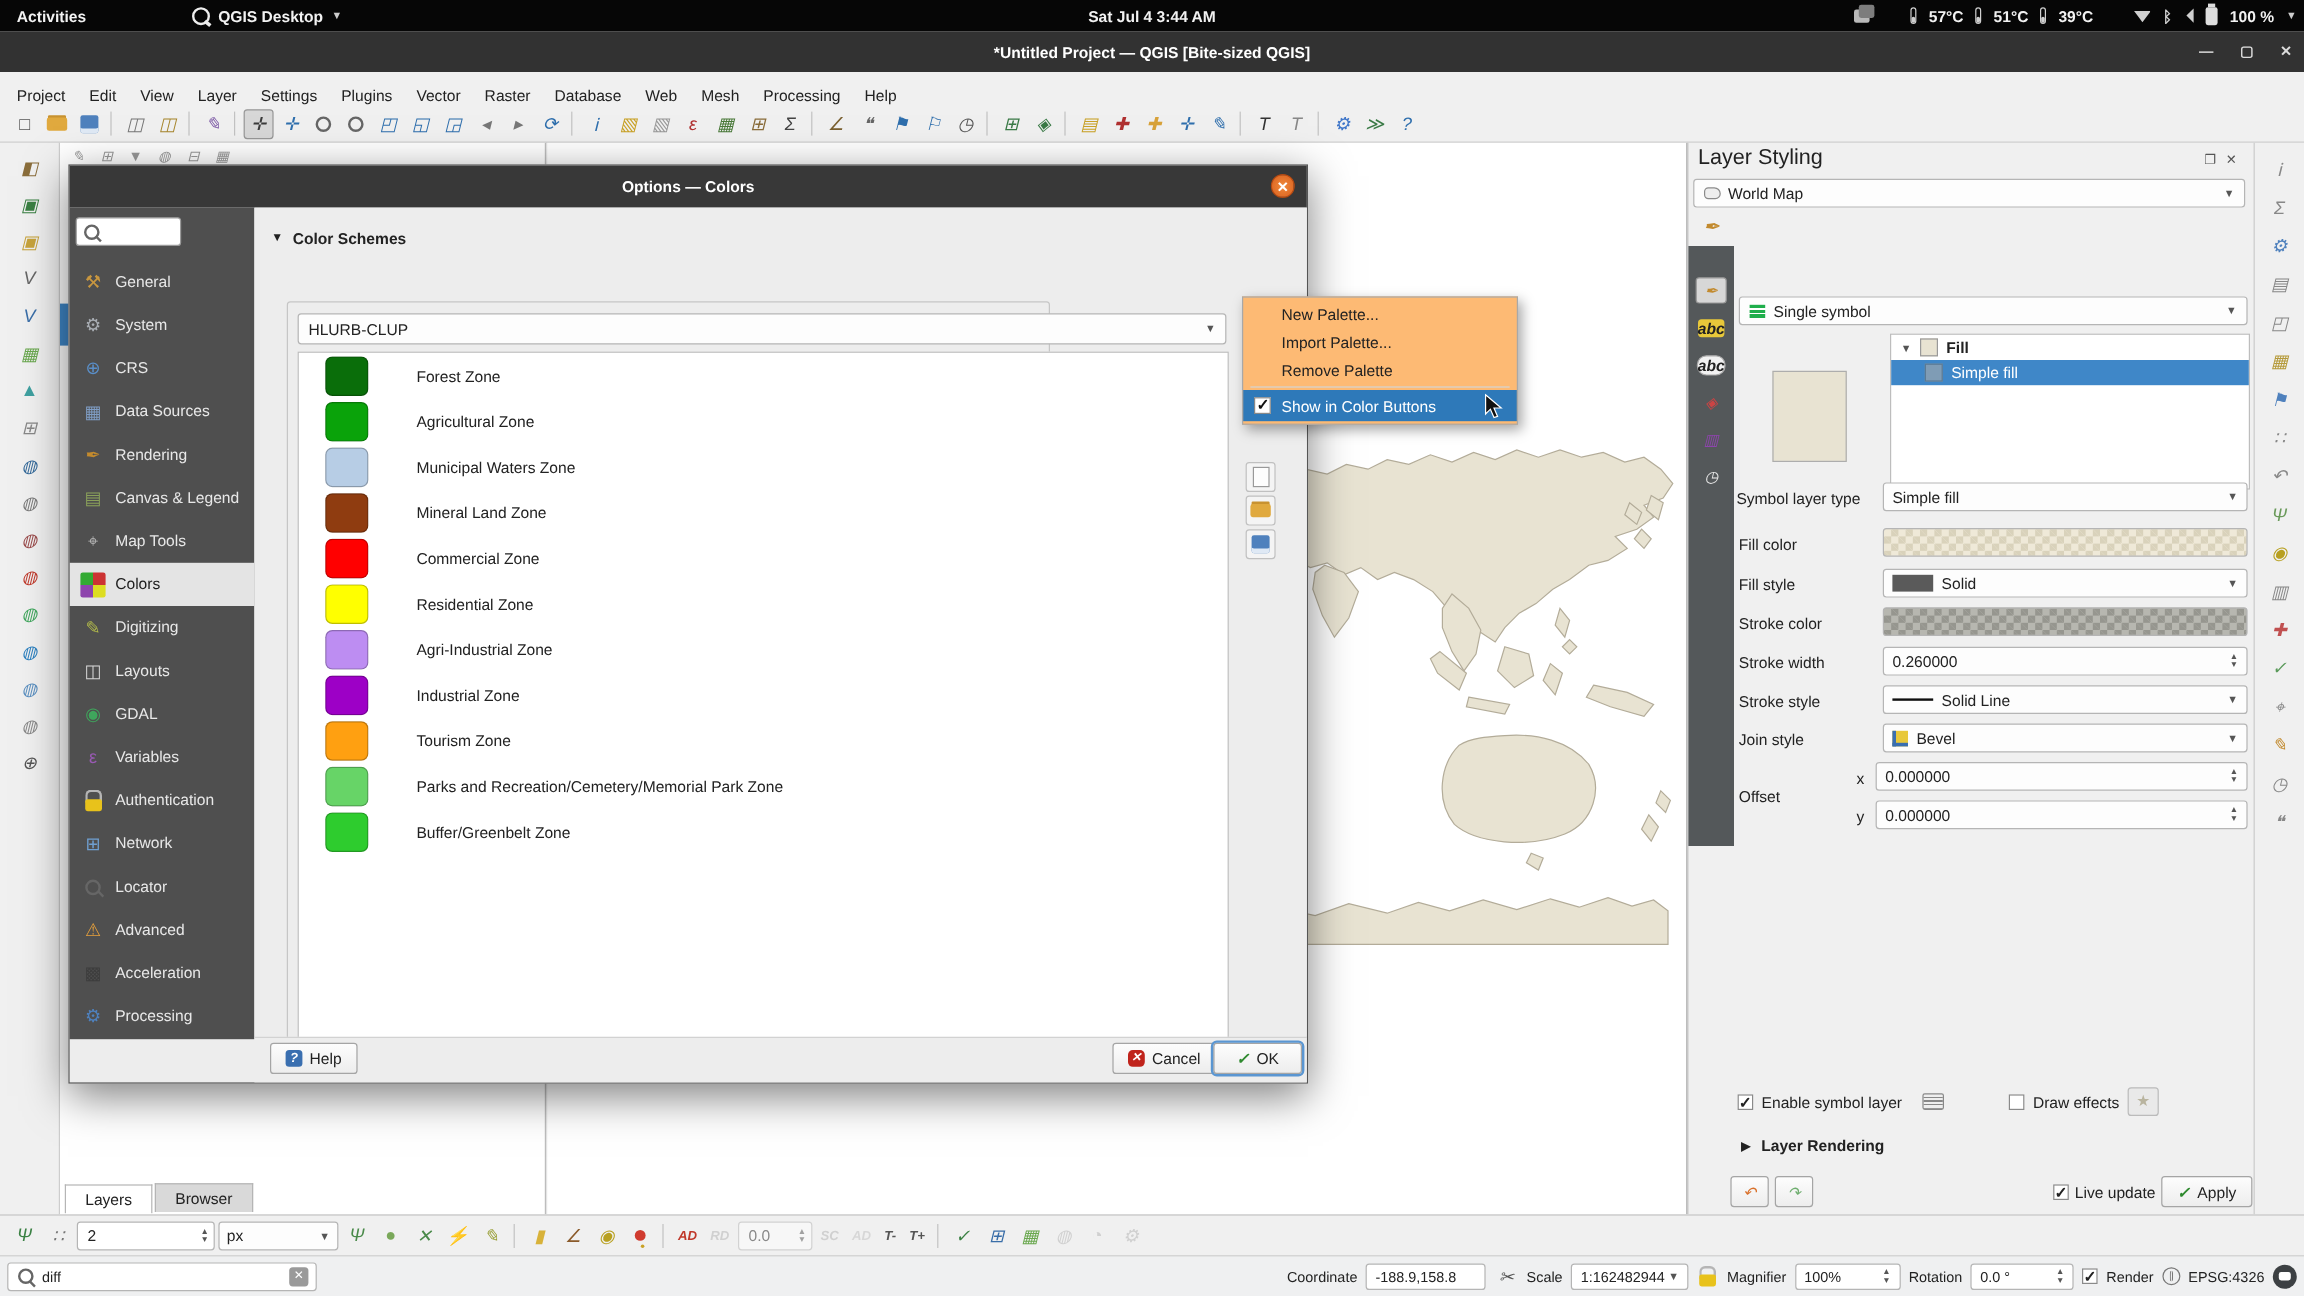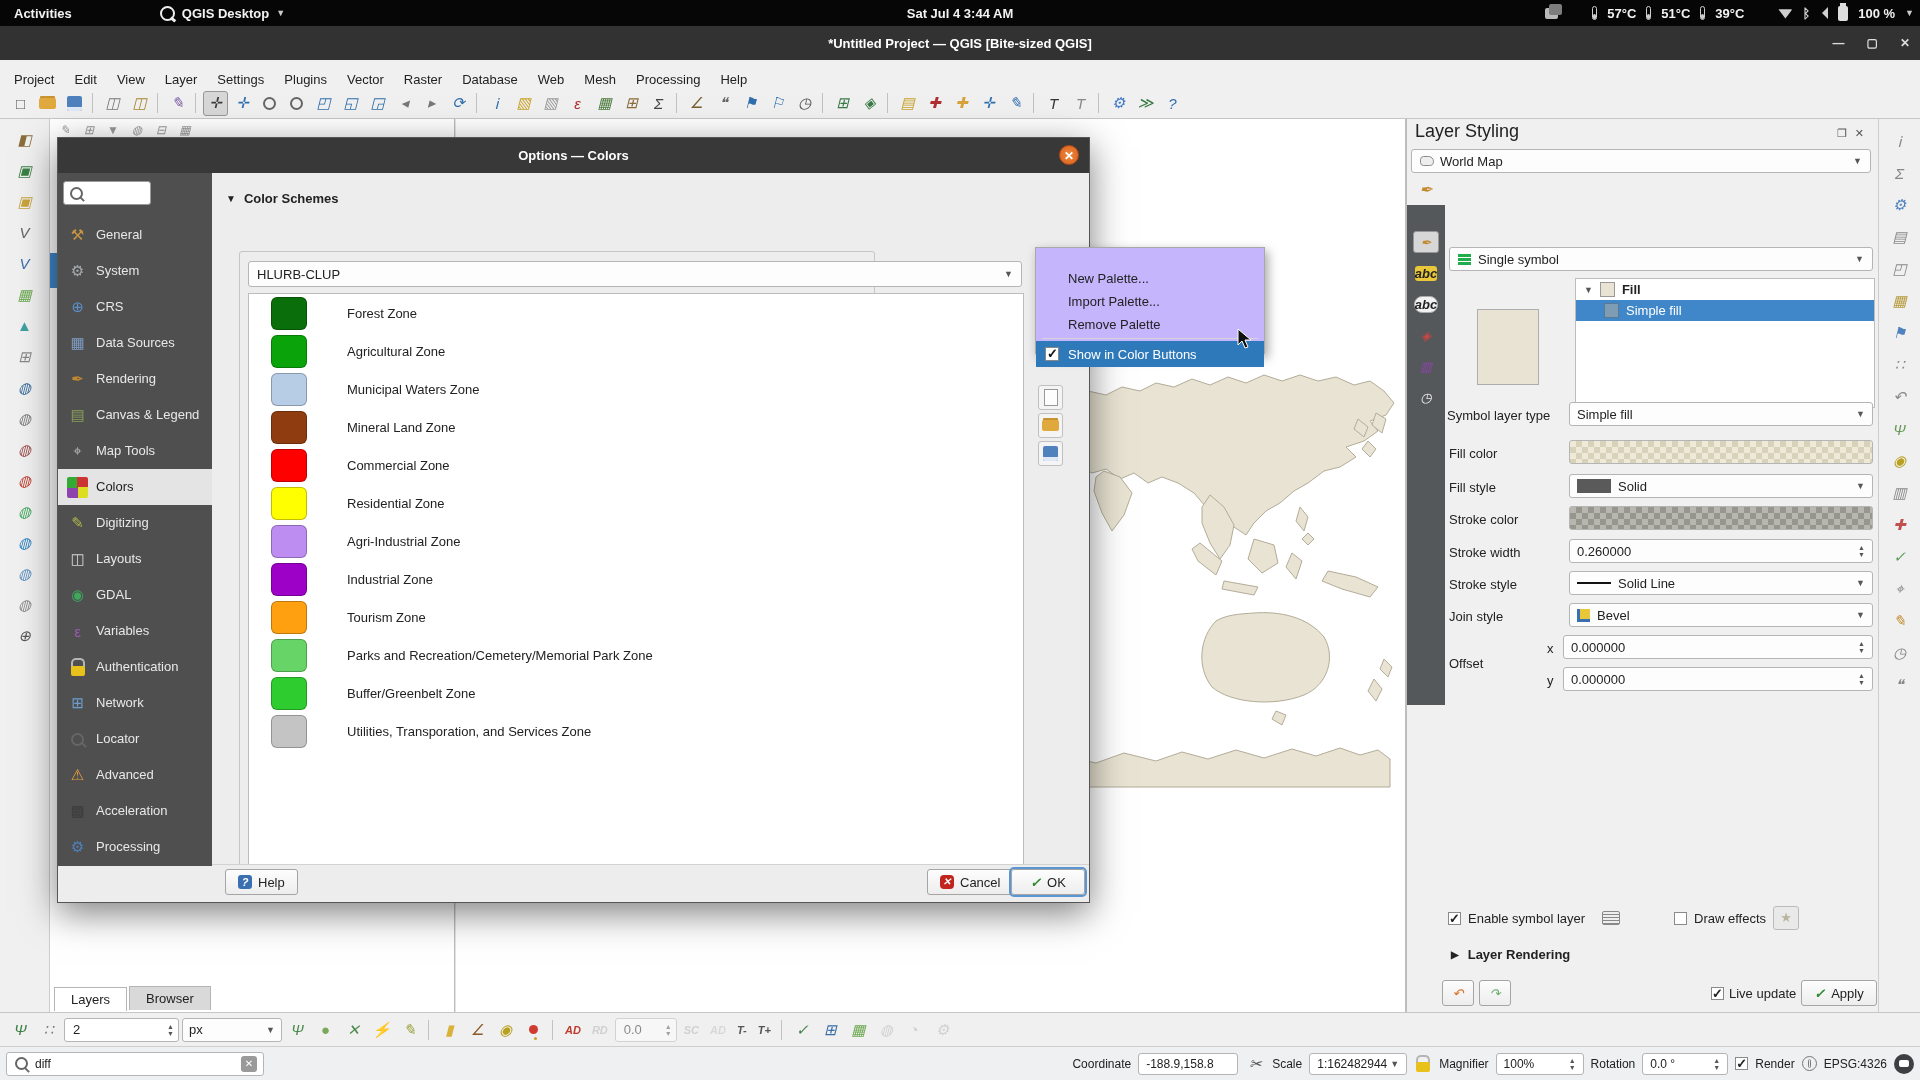--- a/index.html
+++ b/index.html
@@ -157,22 +157,22 @@
   .cswatch{width:36px;height:33px;border-radius:6px;margin-left:22px;border:1px solid rgba(0,0,0,.25)}
   .clabel{padding-left:40px}
   #btn-help{position:absolute;left:167px;bottom:7px}
   #btn-cancel{position:absolute;left:869px;bottom:7px}
   #btn-ok{position:absolute;left:953px;bottom:7px;width:74px;outline:2px solid #5a96d2;outline-offset:0}
   .help-ic{width:14px;height:14px;background:#3a6fb0;border-radius:3px;color:#fff;font-size:11px;font-weight:bold;text-align:center;line-height:14px}
   .cancel-ic{width:14px;height:14px;background:#c0241c;border-radius:4px;color:#fff;font-size:10px;font-weight:bold;text-align:center;line-height:14px}
   .ok-ic{color:#2f8a2f;font-weight:bold}
 
   
-  #context-menu{position:absolute;left:1035px;top:247px;width:230px;height:107px;background:#c4b5fd;border:1px solid #a8a8a8;
-                box-shadow:3px 4px 10px rgba(0,0,0,.35);padding-top:19px;z-index:30}
+  #context-menu{position:absolute;left:1035px;top:247px;width:230px;height:107px;background:#fdba74;border:1px solid #a8a8a8;
+                box-shadow:3px 4px 10px rgba(0,0,0,.35);padding-top:3px;z-index:30}
   .cm-item{height:23px;display:flex;align-items:center;gap:9px;padding-left:9px}
   .cm-check{width:14px;height:14px;flex:0 0 auto;position:relative}
   .cm-item.checked .cm-check{background:#fff;border:1px solid #888}
   .cm-item.checked .cm-check::after{content:"✓";position:absolute;left:1px;top:-2px;font-weight:bold;font-size:13px;color:#111}
   .cm-item.highlighted{background:#2e79b9;color:#fff;height:26px}
   .cm-sep{height:1px;background:#d5d5d5;margin:2px 6px}
   #menu-cursor{position:absolute;left:1237px;top:328px;z-index:31}
 </style>
 </head>
 <body>
@@ -992,24 +992,20 @@
               <div class="crow">
                 <span class="cswatch" style="background: rgb(103, 212, 103);"></span>
                 <span class="clabel">Parks and Recreation/Cemetery/Memorial Park Zone</span>
               </div>
 
               <div class="crow">
                 <span class="cswatch" style="background: rgb(46, 204, 46);"></span>
                 <span class="clabel">Buffer/Greenbelt Zone</span>
               </div>
 
-              <div class="crow">
-                <span class="cswatch" style="background: rgb(196, 196, 196);"></span>
-                <span class="clabel">Utilities, Transporation, and Services Zone</span>
-              </div>
             </div>
         </div>
       </div>
       <div id="palette-menu-btn">
         <span>…</span>
         <span class="combo-arrow" style="margin-left:0">▼</span>
       </div>
       <span class="mini-btn" style="top:212px">
           <i class="doc-icon"></i>
         </span>

